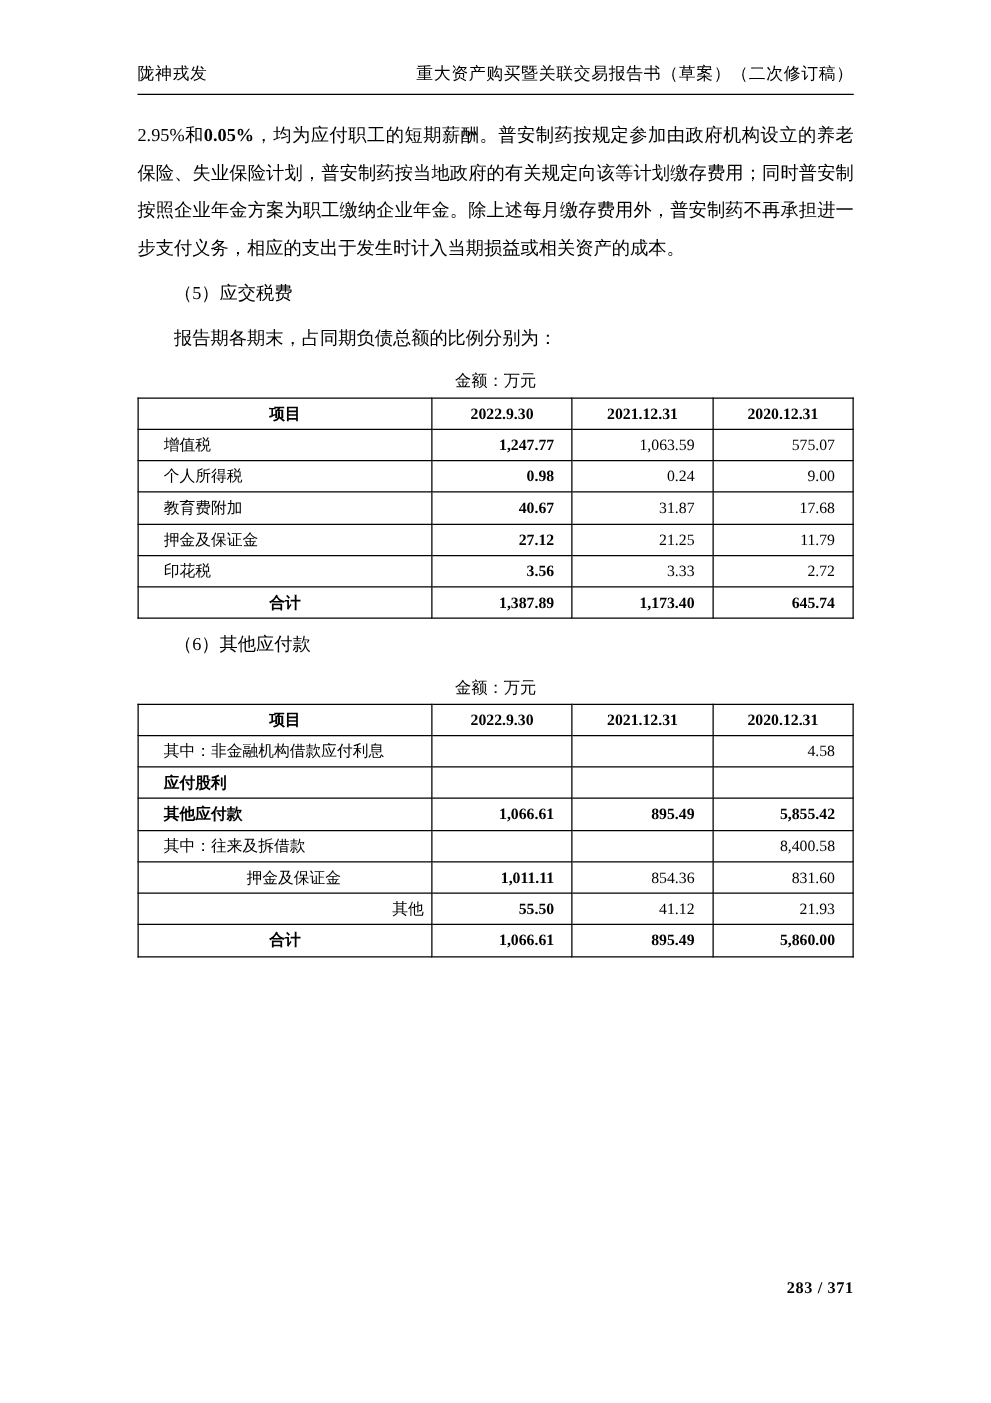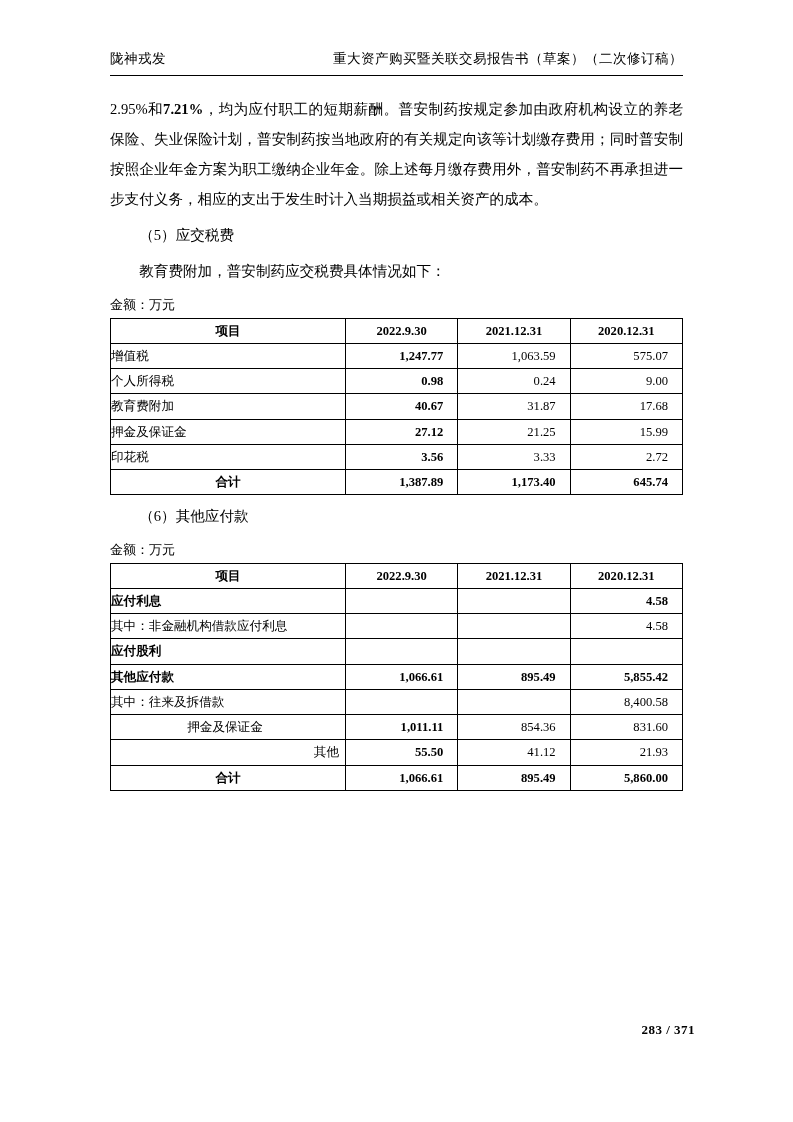--- a/index.html
+++ b/index.html
@@ -51,21 +51,21 @@
   p.para {
     margin: 0 0 2px 0;
     text-indent: 0;
   }
   p.indent {
     text-indent: 2em;
     margin: 6px 0 2px 0;
   }
   b, .b { font-weight: bold; }
   .amount-label {
-    text-align: left;
+    text-align: center;
     font-size: 13px;
     margin: 10px 0 3px 0;
     line-height: 1.4;
   }
   
   table.fin {
     width: 100%;
     border-collapse: collapse;
     font-size: 12.6px;
     line-height: 1.45;
@@ -85,61 +85,61 @@
     font-weight: bold;
   }
   table.fin tr.body td {
     border-bottom: 0.8px solid #000;
   }
   table.fin tr.total td {
     border-top: 1.5px solid #000;
     border-bottom: 1.5px solid #000;
     font-weight: bold;
   }
-  table.fin td.item { text-align: left; padding-left: 0; }
+  table.fin td.item { text-align: left; padding-left: 20px; }
   table.fin td.item-c { text-align: center; font-weight: bold; }
   table.fin td.num { text-align: right; padding-right: 14px; }
   table.fin td.num-b { text-align: right; padding-right: 14px; font-weight: bold; }
   .col-item { width: 41%; }
   .col-n { width: 19.6%; }
   
   table.fin tr td:first-child, table.fin tr th:first-child { border-left: 1.5px solid #000; }
   table.fin tr td:last-child, table.fin tr th:last-child { border-right: 1.5px solid #000; }
 
   .tbl-wrap { margin-top: 2px; }
   .tbl-wrap.second { margin-top: 2px; }
 
   
   .footer {
     position: absolute;
-    right: 98px;
+    right: 110px;
     bottom: 74px;
     font-size: 13px;
     font-weight: bold;
     letter-spacing: 0.5px;
   }
 </style>
 </head>
 <body>
 
 <div class="page">
 
   <div class="header">
     <div class="left">陇神戎发</div>
     <div class="right">重大资产购买暨关联交易报告书（草案）（二次修订稿）</div>
   </div>
   <div class="header-rule"></div>
 
   <div class="content">
 
-    <p class="para"><span>2.95%和</span><b>7.21%</b><span>，均为应付职工的短期薪酬。普安制药按规定参加由政府机构设立的养老保险、失业保险计划，普安制药按当地政府的有关规定向该等计划缴存费用；同时普安制按照企业年金方案为职工缴纳企业年金。除上述每月缴存费用外，普安制药不再承担进一步支付义务，相应的支出于发生时计入当期损益或相关资产的成本。</span></p>
+    <p class="para"><span>2.95%和</span><b>0.05%</b><span>，均为应付职工的短期薪酬。普安制药按规定参加由政府机构设立的养老保险、失业保险计划，普安制药按当地政府的有关规定向该等计划缴存费用；同时普安制按照企业年金方案为职工缴纳企业年金。除上述每月缴存费用外，普安制药不再承担进一步支付义务，相应的支出于发生时计入当期损益或相关资产的成本。</span></p>
 
     <p class="indent">（5）应交税费</p>
 
-    <p class="indent">教育费附加，普安制药应交税费具体情况如下：</p>
+    <p class="indent">报告期各期末，占同期负债总额的比例分别为：</p>
 
     <div class="amount-label">金额：万元</div>
 
     <div class="tbl-wrap">
       <table class="fin">
         <colgroup>
           <col class="col-item">
             <col class="col-n">
             <col class="col-n">
             <col class="col-n">
@@ -166,21 +166,21 @@
         <tr class="body">
           <td class="item">教育费附加</td>
           <td class="num-b">40.67</td>
           <td class="num">31.87</td>
           <td class="num">17.68</td>
         </tr>
         <tr class="body">
           <td class="item">押金及保证金</td>
           <td class="num-b">27.12</td>
           <td class="num">21.25</td>
-          <td class="num">15.99</td>
+          <td class="num">11.79</td>
         </tr>
         <tr class="body">
           <td class="item">印花税</td>
           <td class="num-b">3.56</td>
           <td class="num">3.33</td>
           <td class="num">2.72</td>
         </tr>
         <tr class="total">
           <td class="item-c">合计</td>
           <td class="num-b">1,387.89</td>
@@ -205,26 +205,20 @@
             <col class="col-n">
         </colgroup>
         <tbody>
             <tr class="top hdr">
           <th>项目</th>
           <th>2022.9.30</th>
           <th>2021.12.31</th>
           <th>2020.12.31</th>
         </tr>
         <tr class="body">
-          <td class="item b">应付利息</td>
-          <td class="num-b"></td>
-          <td class="num"></td>
-          <td class="num-b">4.58</td>
-        </tr>
-        <tr class="body">
           <td class="item">其中：非金融机构借款应付利息</td>
           <td class="num-b"></td>
           <td class="num"></td>
           <td class="num">4.58</td>
         </tr>
         <tr class="body">
           <td class="item b">应付股利</td>
           <td class="num-b"></td>
           <td class="num"></td>
           <td class="num"></td>

